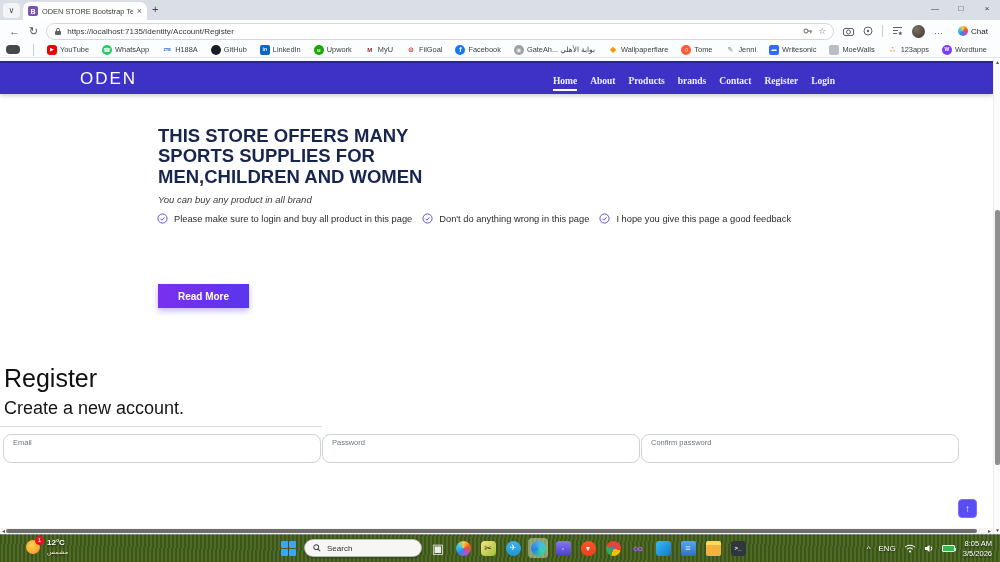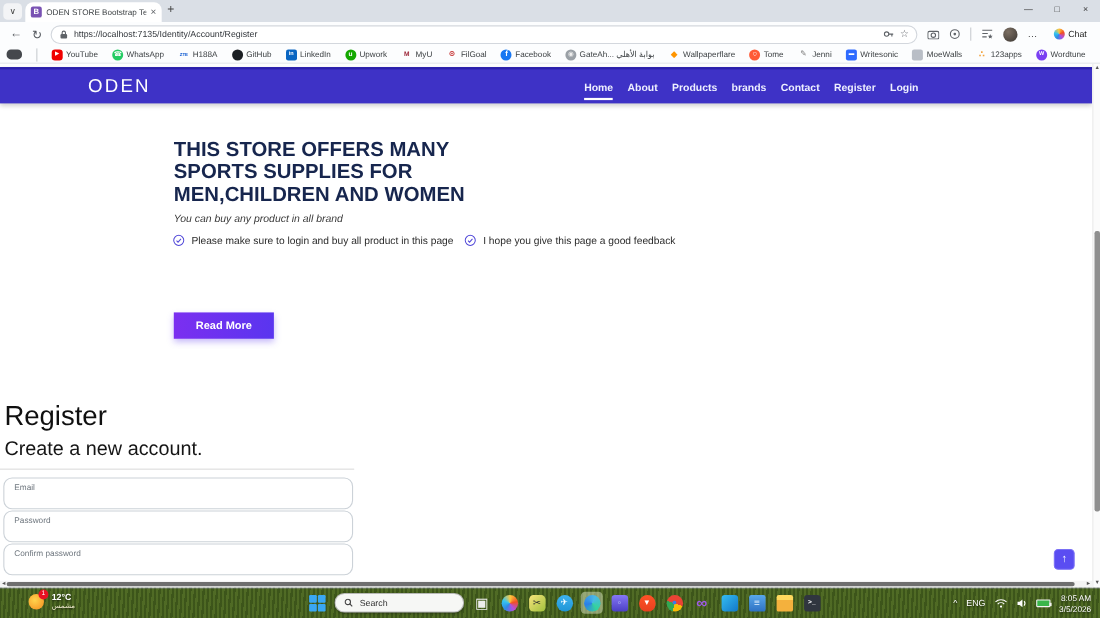--- a/index.html
+++ b/index.html
@@ -50,35 +50,35 @@
   .bm-ico { width:10px; height:10px; display:flex; align-items:center; justify-content:center;
     font-size:6px; font-weight:bold; line-height:1; }
   .bm-label { font-size:7.4px; color:#3c4043; white-space:nowrap; }
   
   .page { position:absolute; left:0; top:58px; width:993px; height:470px; background:#fff; overflow:hidden; }
   .navbar { position:absolute; left:0; top:3px; width:993px; height:33px; background:#3e32c6;
     border-top:2px solid #2b20aa; display:flex; align-items:center;
     box-shadow:0 2px 4px rgba(0,0,0,.18); }
   .brand { margin-left:80px; color:#fff; font-size:17px; letter-spacing:2px; font-weight:400; }
   .nav-links { position:absolute; right:158px; top:0; height:100%; display:flex; align-items:center; gap:13px; }
-  .nav-link span { font-size:9.5px; font-weight:bold; color:#eef0ff; }
+  .nav-link span { font-size:9.5px; font-weight:bold; color:#eef0ff;font-family:Liberation Serif, serif; }
   .nav-links .nav-link:first-of-type span { border-bottom:2px solid #fff; padding-bottom:3px; }
   .hero-heading { position:absolute; left:158px; top:68px; width:305px; font-size:18.5px;
     line-height:1.1; font-weight:bold; color:#17264e; }
   .hero-sub { position:absolute; left:158px; top:136px; font-size:9.5px; font-style:italic; color:#3a3a3a; }
   .bullets { position:absolute; left:157px; top:155px; display:flex; flex-direction:row; gap:10px; }
   .bullet { display:flex; align-items:center; gap:6px; }
   .bullet span { font-size:9.3px; color:#2b2b2b; }
   .readmore { position:absolute; left:158px; top:226px; width:91px; height:24px; border-radius:0;
     background:linear-gradient(90deg,#7b2ff0,#5a35ef); color:#fff; font-size:10px; font-weight:bold;
     display:flex; align-items:center; justify-content:center; box-shadow:0 3px 6px rgba(90,53,239,.35); }
   .reg-title { position:absolute; left:4px; top:306px; font-size:25px; font-weight:500; color:#101010; }
   .reg-sub { position:absolute; left:4px; top:340px; font-size:18px; font-weight:500; color:#151515; }
   .reg-hr { position:absolute; left:0; top:368px; width:322px; height:1px; background:#dcdcdc; }
-  .fields { position:absolute; left:3px; top:376px; display:flex; flex-direction:column; gap:1px; }
+  .fields { position:absolute; left:3px; top:376px; display:flex; flex-direction:row; gap:1px; }
   .field { width:318px; height:29px; border:1px solid #ccd2d8; border-radius:8px; background:#fff;
     position:relative; }
   .field-label { position:absolute; left:9px; top:3px; font-size:7.5px; color:#6e767e; }
   .backtotop { position:absolute; left:958px; top:441px; width:19px; height:19px; border-radius:4px;
     background:#5a4df2; border:1px solid #7a70f5; color:#fff; font-size:10px;
     display:flex; align-items:center; justify-content:center; }
   
   .vscroll { position:absolute; left:993px; top:58px; width:7px; height:476px; background:#fbfbfb;
     border-left:1px solid #ececec; }
   .vthumb { position:absolute; left:1px; top:152px; width:5px; height:255px; background:#8f8f8f; border-radius:2px; }
@@ -305,20 +305,27 @@
       <div class="bullets">
 
           <div class="bullet">
             <svg width="11" height="11" viewBox="0 0 12 12">
               <circle cx="6" cy="6" r="5" fill="none" stroke="#4f46d8"></circle>
               <path d="M3.8 6.3l1.5 1.5 2.9-3.2" fill="none" stroke="#4f46d8"></path>
             </svg>
             <span>Please make sure to login and buy all product in this page</span>
           </div>
 
+          <div class="bullet">
+            <svg width="11" height="11" viewBox="0 0 12 12">
+              <circle cx="6" cy="6" r="5" fill="none" stroke="#4f46d8"></circle>
+              <path d="M3.8 6.3l1.5 1.5 2.9-3.2" fill="none" stroke="#4f46d8"></path>
+            </svg>
+            <span>Don't do anything wrong in this page</span>
+          </div>
 
           <div class="bullet">
             <svg width="11" height="11" viewBox="0 0 12 12">
               <circle cx="6" cy="6" r="5" fill="none" stroke="#4f46d8"></circle>
               <path d="M3.8 6.3l1.5 1.5 2.9-3.2" fill="none" stroke="#4f46d8"></path>
             </svg>
             <span>I hope you give this page a good feedback</span>
           </div>
         </div>
 

